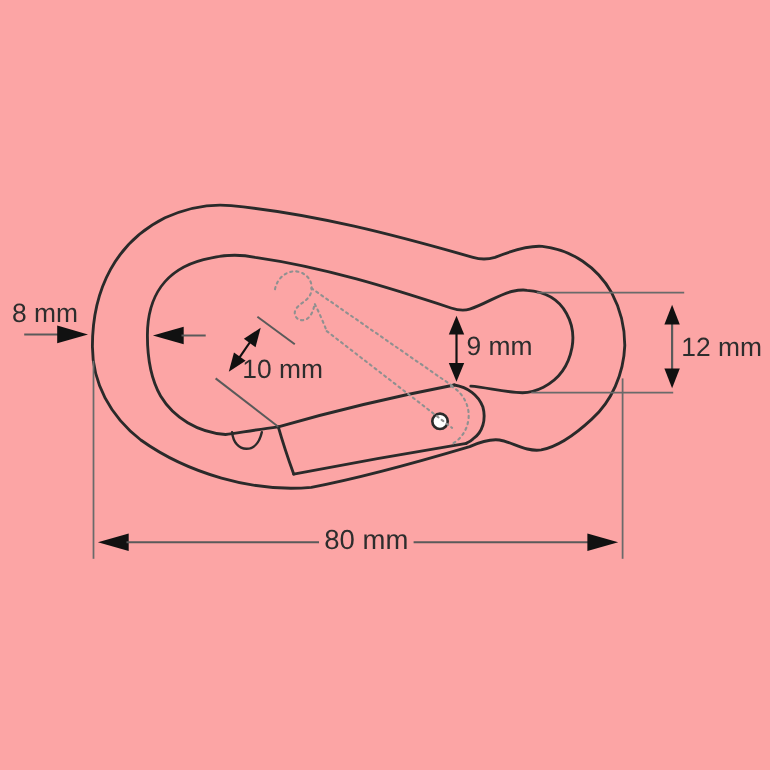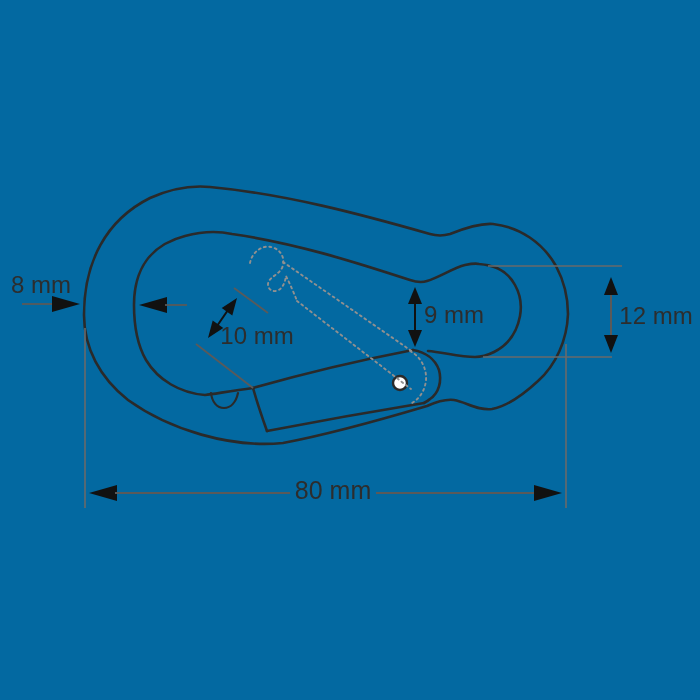--- a/index.html
+++ b/index.html
@@ -1,19 +1,19 @@
 <!DOCTYPE html>
 <html><head>
 <meta charset="utf-8">
 <style>
   html,body{margin:0;padding:0;background:#ffffff;}
   .stage{
     position:relative;
     width:700px;height:700px;
-    background:#0369a1;
+    background:#fca5a5;
     font-family:"Liberation Sans", sans-serif;
     overflow:hidden;
   }
   svg{display:block;}
   text{
     font-family:"Liberation Sans", sans-serif;
     fill:#2d2d2d;
     font-size:24px;
   }
   .dim-label{font-size:24px;}

